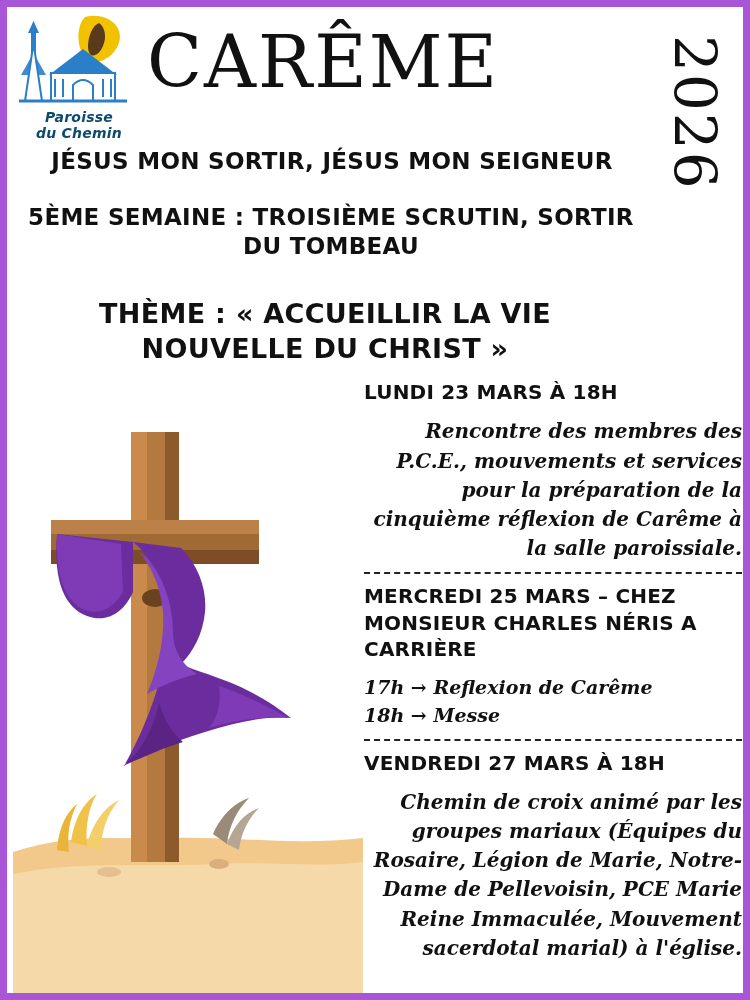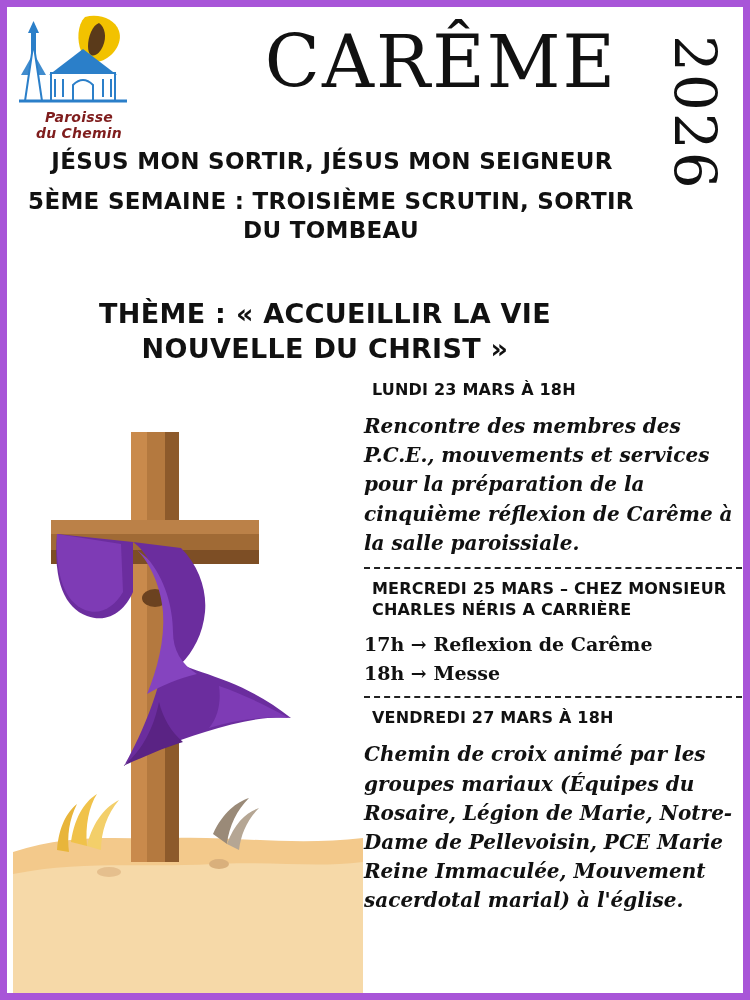--- a/index.html
+++ b/index.html
@@ -21,36 +21,36 @@
   .logo {
     position: absolute;
     left: 8px; top: 6px;
     width: 128px; height: 130px;
   }
   .logo svg { display: block; }
   .logo-text-1, .logo-text-2 {
     position: absolute;
     left: 0; width: 128px;
     text-align: center;
-    color: #7f1d1d;
+    color: #0c4a6e;
     font-family: "DejaVu Sans", sans-serif;
     font-style: italic;
     font-weight: bold;
     font-size: 14px;
     letter-spacing: 0.2px;
   }
   .logo-text-1 { top: 96px; }
   .logo-text-2 { top: 112px; }
 
   
   .title {
     position: absolute;
     left: 140px; top: 16px;
     width: 470px;
-    text-align: right;
+    text-align: left;
     font-family: "DejaVu Serif", serif;
     font-size: 72px;
     line-height: 78px;
     letter-spacing: 2px;
     color: #111111;
   }
   .year {
     position: absolute;
     right: 14px; top: 28px;
     font-family: "DejaVu Serif", serif;
@@ -69,57 +69,58 @@
     color: #111111;
     text-align: center;
     line-height: 1.28;
   }
   #line-sauveur {
     left: 10px; top: 140px; width: 630px;
     font-size: 23px;
     letter-spacing: 0.3px;
   }
   #line-semaine {
-    left: 14px; top: 180px; width: 620px;
+    left: 14px; top: 196px; width: 620px;
     font-size: 23px;
     letter-spacing: 0.3px;
   }
   #line-theme {
     left: 8px; top: 290px; width: 620px;
     font-size: 27px;
     letter-spacing: 0.3px;
   }
 
   
   .events {
     position: absolute;
     left: 357px; top: 372px;
     width: 378px;
   }
   .ev-title {
     font-family: "DejaVu Sans", sans-serif;
     font-weight: bold;
-    font-size: 16px;
+    font-size: 20px;
     line-height: 1.32;
     color: #111111;
     letter-spacing: 0.2px;
-    margin-left: 8px;
   }
   .ev-body {
     font-family: "DejaVu Serif", serif;
     font-weight: bold;
     font-style: italic;
     font-size: 20px;
     line-height: 1.46;
     color: #111111;
     margin-top: 12px;
+    text-align: right;
   }
   .ev-sub {
     font-family: "DejaVu Serif", serif;
     font-weight: bold;
+    font-style: italic;
     font-size: 19px;
     line-height: 1.5;
     color: #111111;
     margin-top: 10px;
   }
   .divider {
     border: 0;
     border-top: 2px dashed #222222;
     margin: 9px 0 9px 0;
     width: 100%;

